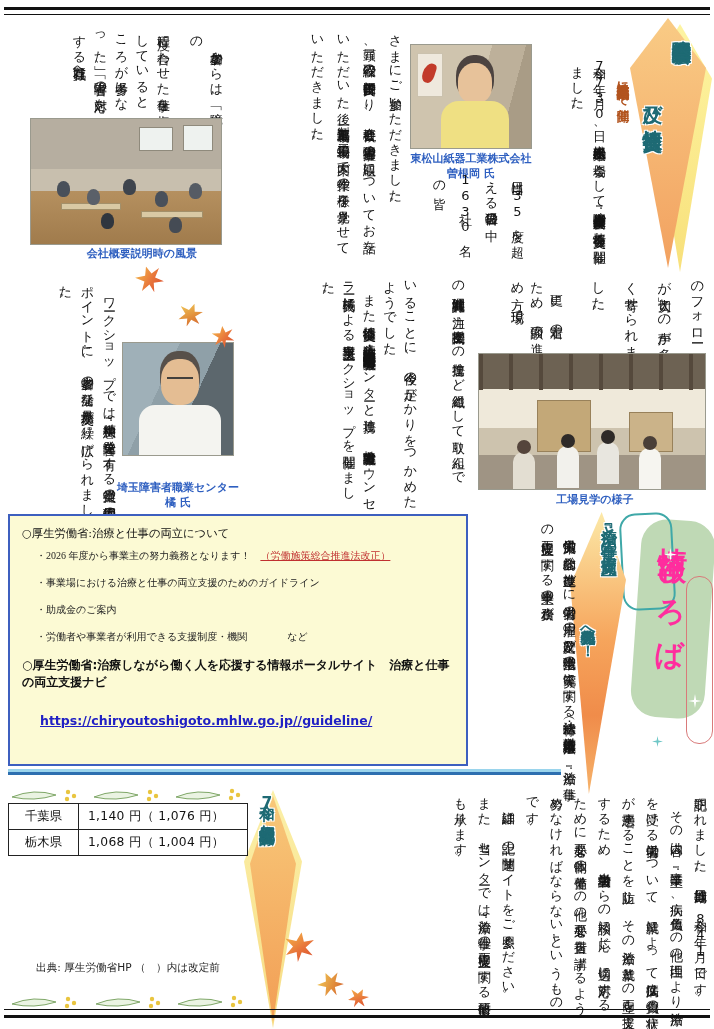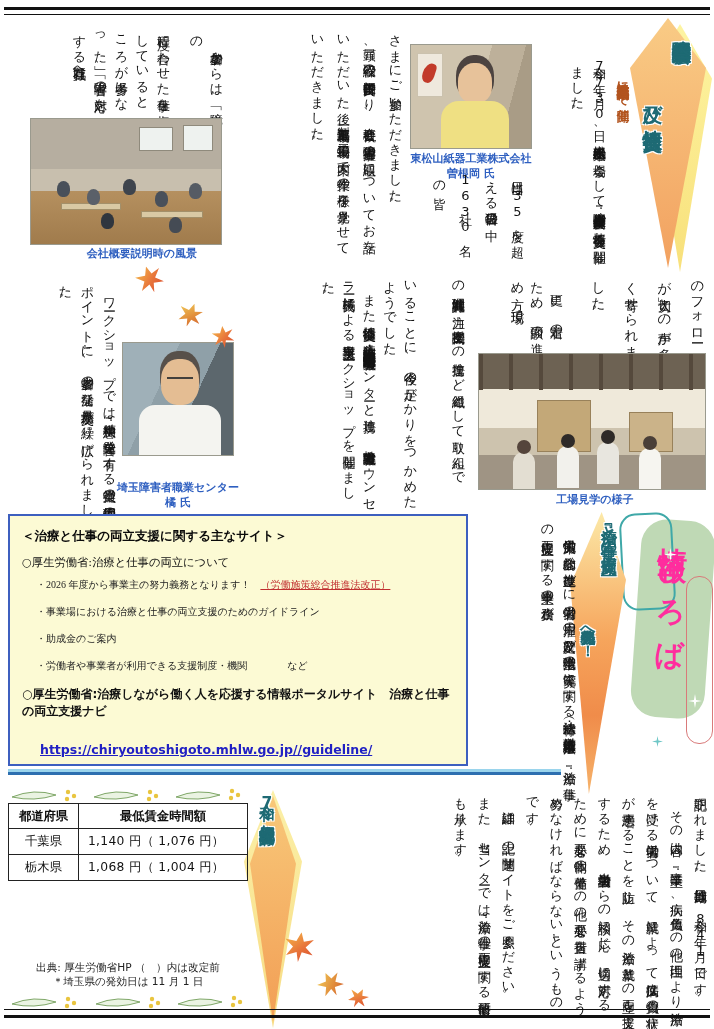--- a/index.html
+++ b/index.html
@@ -207,21 +207,20 @@
     <div class="ph4-glass"></div>
   </div>
   <div class="cap" id="cap4">埼玉障害者職業センター
 橘 氏</div>
 
   <div class="maple" style="left:136px;top:266px;width:27px;height:27px;transform:rotate(-15deg);"></div>
   <div class="maple" style="left:178px;top:303px;width:24px;height:24px;transform:rotate(22deg);background:linear-gradient(135deg,#F3D35C,#E08A3A 60%,#D05A2C);"></div>
   <div class="maple" style="left:212px;top:326px;width:22px;height:22px;transform:rotate(-4deg);"></div>
 
   <div class="abs" id="sitebox">
-    <div class="h">＜治療と仕事の両立支援に関する主なサイト＞</div>
     <div class="lbl">○厚生労働省:治療と仕事の両立について</div>
     <div class="bl"><span>・2026 年度から事業主の努力義務となります！　</span><a class="red" href="#">（労働施策総合推進法改正）</a></div>
     <div class="bl">・事業場における治療と仕事の両立支援のためのガイドライン</div>
     <div class="bl">・助成金のご案内</div>
     <div class="bl">・労働者や事業者が利用できる支援制度・機関　　　　など</div>
     <div class="lbl2">○厚生労働省:治療しながら働く人を応援する情報ポータルサイト　治療と仕事の両立支援ナビ</div>
     <a class="url" href="#">https://chiryoutoshigoto.mhlw.go.jp//guideline/</a>
   </div>
   <div class="abs" id="blue-rule"></div>
 
@@ -259,37 +258,32 @@
         <circle cx="146" cy="10" r="2.2"></circle>
         <circle cx="139" cy="13" r="2.2"></circle>
       <circle cx="222" cy="5" r="2.2"></circle>
         <circle cx="228" cy="9" r="2.2"></circle>
         <circle cx="221" cy="12" r="2.2"></circle>
     </g>
   </svg>
 
   <table id="wage-table" class="abs">
     <tbody>
-        <tr>
-      <th>都道府県</th>
-      <th>最低賃金時間額</th>
-    </tr>
     <tr>
           <td class="pref">千葉県</td>
           <td class="wage">1,140 円（ 1,076 円）</td>
         </tr>
     <tr>
           <td class="pref">栃木県</td>
           <td class="wage">1,068 円（ 1,004 円）</td>
         </tr>
   </tbody>
     </table>
 
   <div class="src" style="top:961px;">出典: 厚生労働省HP （　）内は改定前</div>
-  <div class="src" style="top:975px;">＊埼玉県の発効日は 11 月 1 日</div>
 
   <svg class="leafrow" style="left:10px;top:993px;" width="242" height="18" viewBox="0 0 242 18">
     <g stroke="#7FA768" stroke-width="1" fill="#EAF3E2">
       <path d="M2,11 Q24,2 46,9 Q24,16 2,11Z"></path>
         <path d="M86,11 Q108,2 130,9 Q108,16 86,11Z"></path>
         <path d="M168,11 Q190,2 212,9 Q190,16 168,11Z"></path>
     </g>
     <g fill="#E9C53F">
       <circle cx="58" cy="6" r="2.2"></circle>
         <circle cx="64" cy="10" r="2.2"></circle>

